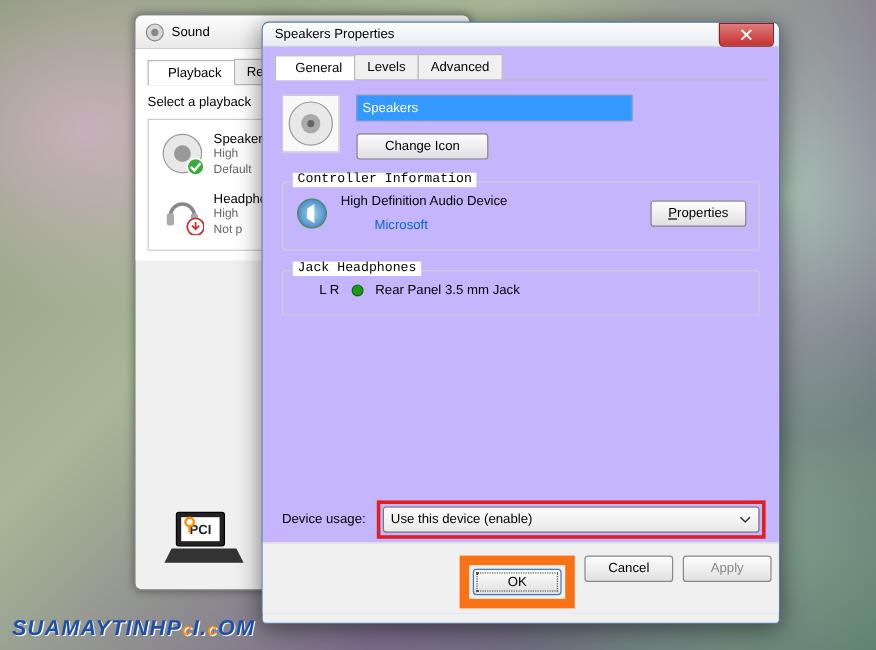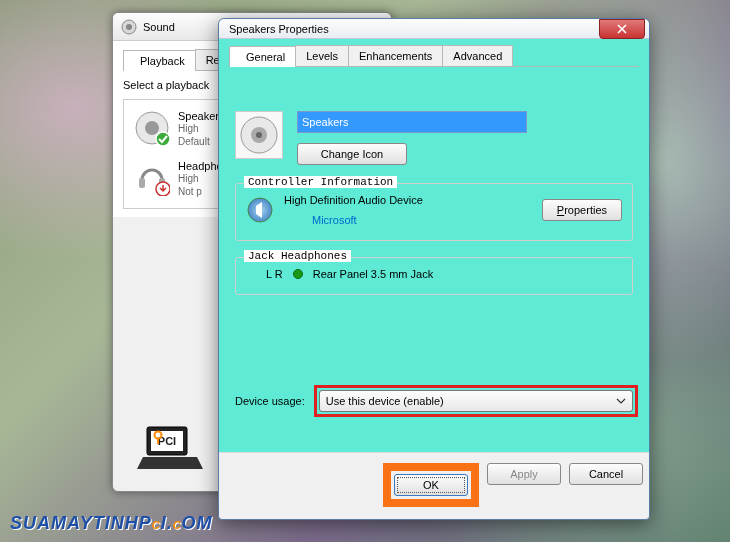--- a/index.html
+++ b/index.html
@@ -20,21 +20,21 @@
 .device-list { border: 1px solid #ccc; padding: 4px; background: #fff; }
 .device-item { display: flex; gap: 8px; padding: 6px; align-items: flex-start; }
 .device-item .dev-icon { width: 36px; height: 36px; position: relative; }
 .dev-sub { color: #666; font-size: 10px; line-height: 1.3; }
 
 
 .win-props { position: absolute; left: 218px; top: 18px; width: 432px; height: 502px; background: #f0f0f0; border: 1px solid #5a7ca8; border-radius: 6px 6px 4px 4px; box-shadow: 0 4px 20px rgba(0,0,0,0.5); z-index: 20; }
 .aero-title { height: 20px; background: linear-gradient(#fdfdfd, #e8ecf2); border-bottom: 1px solid #c0c8d4; display: flex; align-items: center; padding-left: 4px; gap: 6px; border-radius: 6px 6px 0 0; position: relative; }
 .win-btns { position: absolute; right: 4px; top: 0; display: flex; }
 .close-btn { width: 46px; height: 20px; background: linear-gradient(#e07a7a, #c83232); border: 1px solid #8a2020; border-radius: 0 0 4px 4px; color: #fff; display: flex; align-items: center; justify-content: center; cursor: pointer; }
-.win-props .body { padding: 6px 10px 10px; background: #5eead4; height: calc(100% - 28px); display: flex; flex-direction: column; gap: 32px; }
+.win-props .body { padding: 6px 10px 10px; background: #c4b5fd; height: calc(100% - 28px); display: flex; flex-direction: column; }
 .tabstrip2 { display: flex; border-bottom: 1px solid #b8b8b8; }
 .tabstrip2 .tab { font-size: 11px; }
 .main-area { flex: 1; padding: 12px 6px 0; display: flex; flex-direction: column; }
 
 .device-head { display: flex; gap: 14px; align-items: flex-start; margin-bottom: 18px; }
 .big-icon { width: 48px; height: 48px; border: 1px solid #ccc; display: flex; align-items: center; justify-content: center; background: #f8f8f8; }
 .name-input { width: 230px; height: 22px; border: 1px solid #7a9ac8; padding: 2px 4px; background: #3399ff; color: #fff; }
 .name-input::selection { background: #3399ff; color: #fff; }
 .btn { height: 22px; padding: 0 14px; border: 1px solid #888; background: linear-gradient(#fdfdfd,#e0e0e0); cursor: pointer; font-size: 11px; border-radius: 3px; }
 .btn.disabled { color: #888; cursor: default; }
@@ -128,21 +128,20 @@
         <svg width="12" height="10" viewBox="0 0 12 10">
             <path d="M2 1 L10 9 M10 1 L2 9" stroke="#fff" stroke-width="1.6"></path>
           </svg>
       </div>
     </div>
   </div>
   <div class="body">
     <div class="tabstrip2">
       <div class="tab active">General</div>
       <div class="tab">Levels</div>
-      <div class="tab">Enhancements</div>
       <div class="tab">Advanced</div>
     </div>
 
     <div class="main-area">
       <div class="device-head">
         <div class="big-icon">
           <svg width="40" height="40" viewBox="0 0 40 40">
               <circle cx="20" cy="20" r="18" fill="#e8e8e8" stroke="#999"></circle>
               <circle cx="20" cy="20" r="8" fill="#aaa"></circle>
               <circle cx="20" cy="20" r="3" fill="#666"></circle>
@@ -198,22 +197,22 @@
             </span>
           </div>
         </div>
       </div>
     </div>
 
     <div class="dlg-btns">
       <span class="ok-wrap">
         <button class="btn ok-btn">OK</button>
       </span>
+      <button class="btn">Cancel</button>
       <button class="btn disabled">Apply</button>
-      <button class="btn">Cancel</button>
     </div>
   </div>
 </div>
 
 <div class="laptop-icon">
   <svg viewBox="0 0 70 55">
       <rect x="12" y="5" width="40" height="28" rx="2" fill="#222" stroke="#000"></rect>
       <rect x="16" y="9" width="32" height="20" fill="#fff"></rect>
       <text x="32" y="23" font-size="12" font-weight="bold" text-anchor="middle" fill="#222">PCI</text>
       <path d="M8 35 h54 l6 12 h-66 z" fill="#333"></path>

